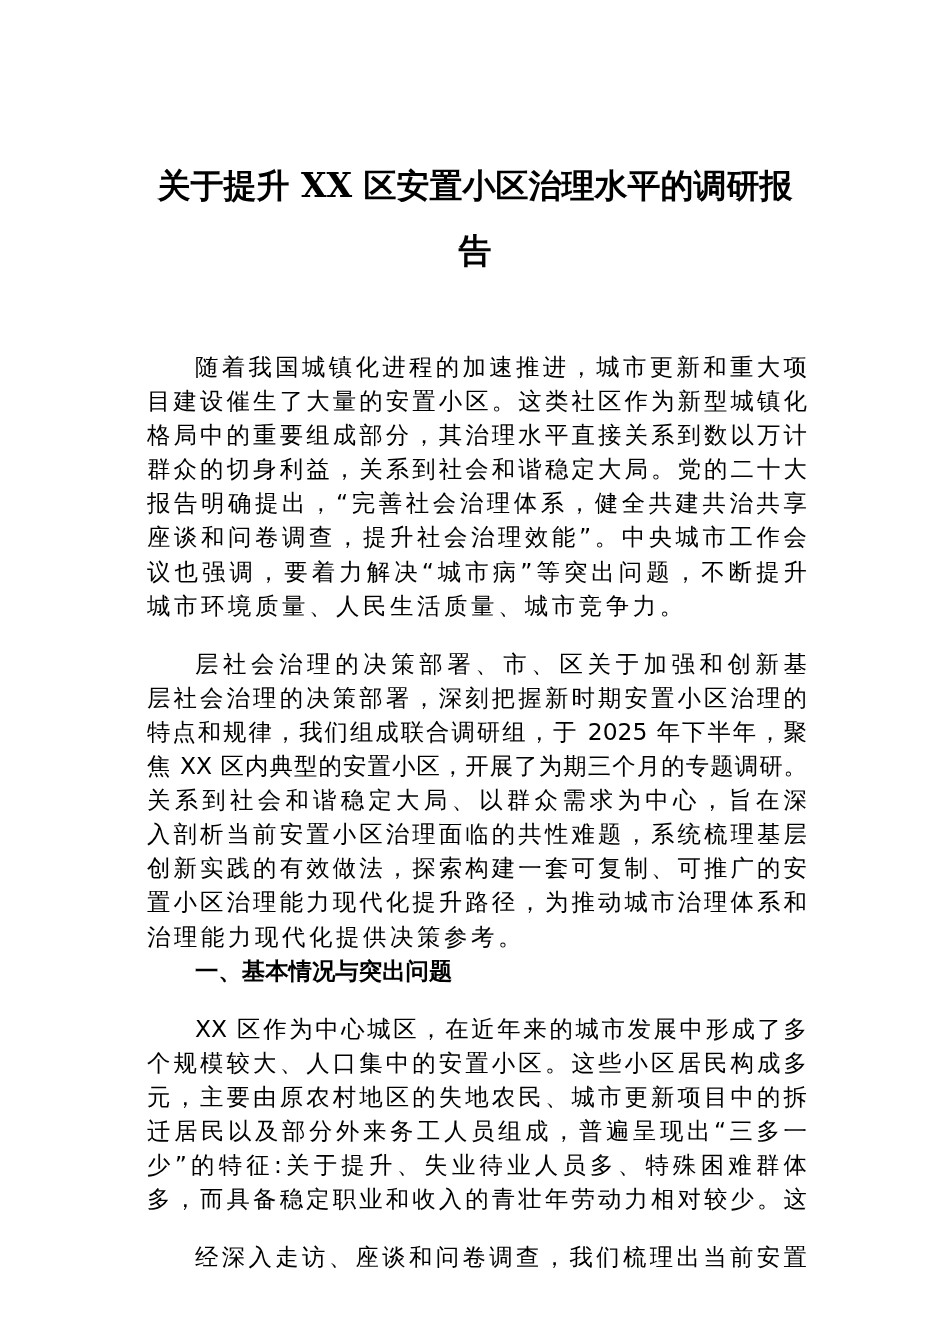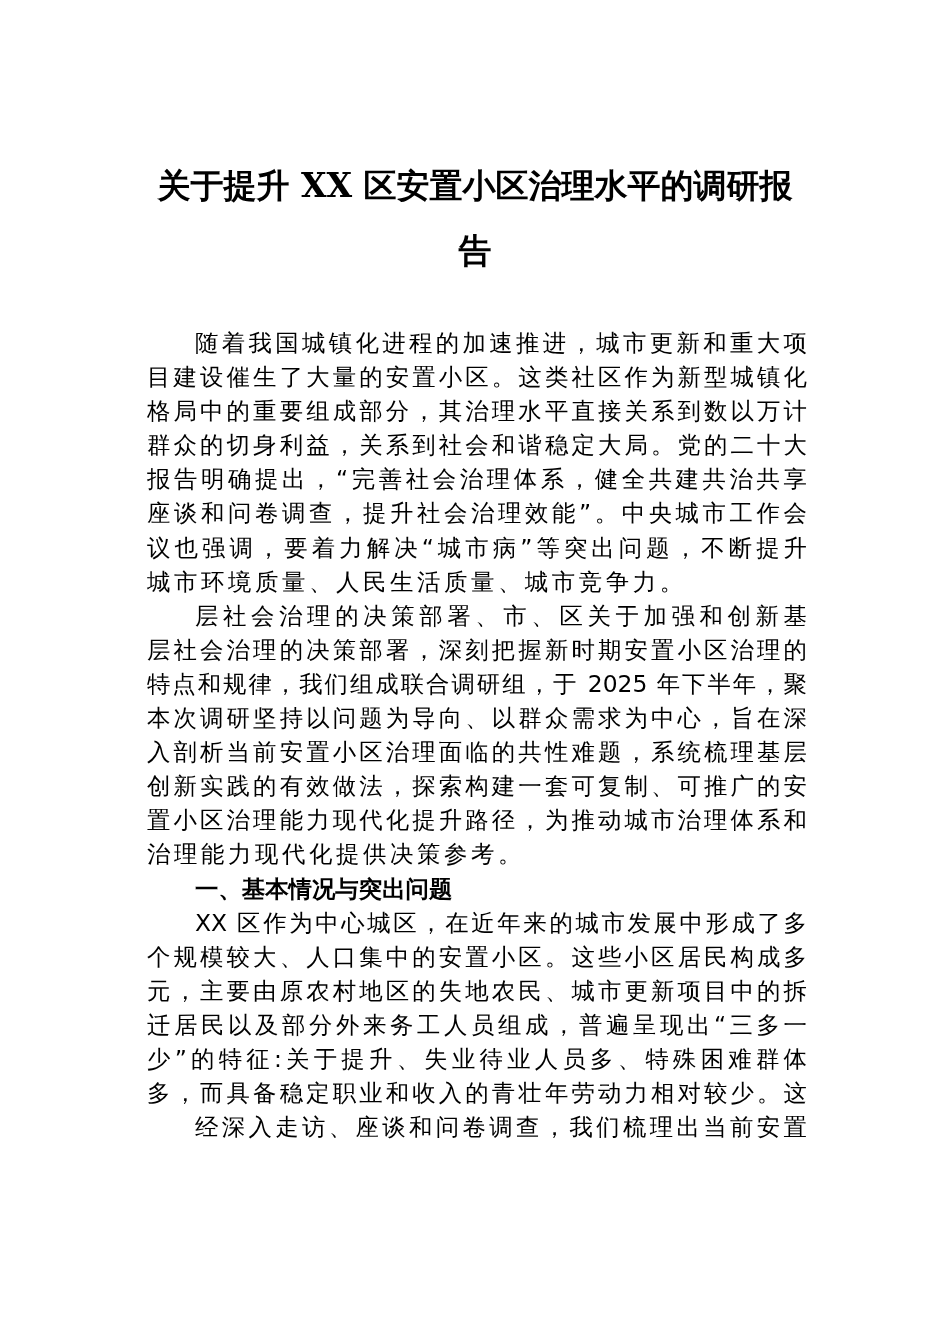--- a/index.html
+++ b/index.html
@@ -53,20 +53,21 @@
       text-align-last: justify;
       letter-spacing: 0px;
     }
     .line.last {
       text-align: left;
       text-align-last: left;
       letter-spacing: 3.6px;
     }
     .line.indent {
       padding-left: 48px;
+      margin-top: 24px;
     }
     .heading {
       display: block;
       height: 34.1px;
       padding-left: 48px;
       font-family: "DejaVu Sans", "Liberation Sans", sans-serif;
       font-weight: bold;
       font-size: 23.4px;
       white-space: nowrap;
     }
@@ -89,21 +90,22 @@
       <span class="line">报告明确提出，“完善社会治理体系，健全共建共治共享</span>
       <span class="line">座谈和问卷调查，提升社会治理效能”。中央城市工作会</span>
       <span class="line">议也强调，要着力解决“城市病”等突出问题，不断提升</span>
       <span class="line last">城市环境质量、人民生活质量、城市竞争力。</span>
     </div>
 
     <div>
       <span class="line indent">层社会治理的决策部署、市、区关于加强和创新基</span>
       <span class="line">层社会治理的决策部署，深刻把握新时期安置小区治理的</span>
       <span class="line">特点和规律，我们组成联合调研组，于 2025 年下半年，聚</span>
-      <span class="line">本次调研坚持以问题为导向、以群众需求为中心，旨在深</span>
+      <span class="line">焦 XX 区内典型的安置小区，开展了为期三个月的专题调研。</span>
+      <span class="line">关系到社会和谐稳定大局、以群众需求为中心，旨在深</span>
       <span class="line">入剖析当前安置小区治理面临的共性难题，系统梳理基层</span>
       <span class="line">创新实践的有效做法，探索构建一套可复制、可推广的安</span>
       <span class="line">置小区治理能力现代化提升路径，为推动城市治理体系和</span>
       <span class="line last">治理能力现代化提供决策参考。</span>
     </div>
 
     <div class="heading">一、基本情况与突出问题</div>
 
     <div>
       <span class="line indent">XX 区作为中心城区，在近年来的城市发展中形成了多</span>

